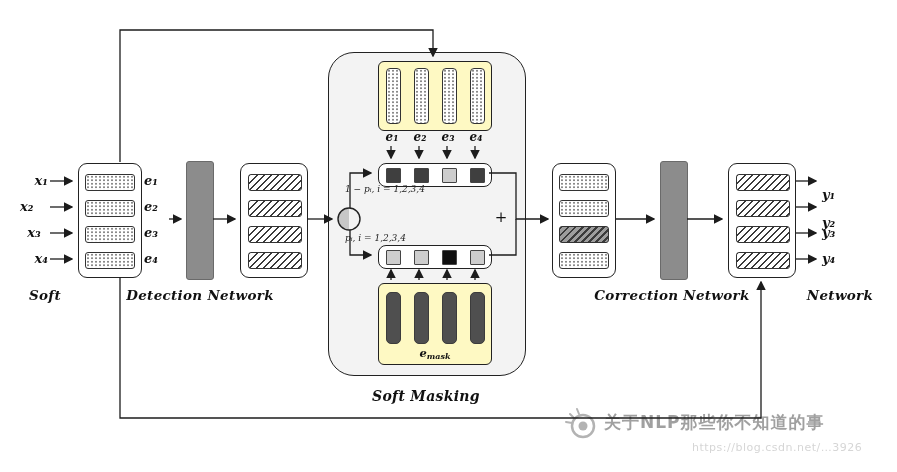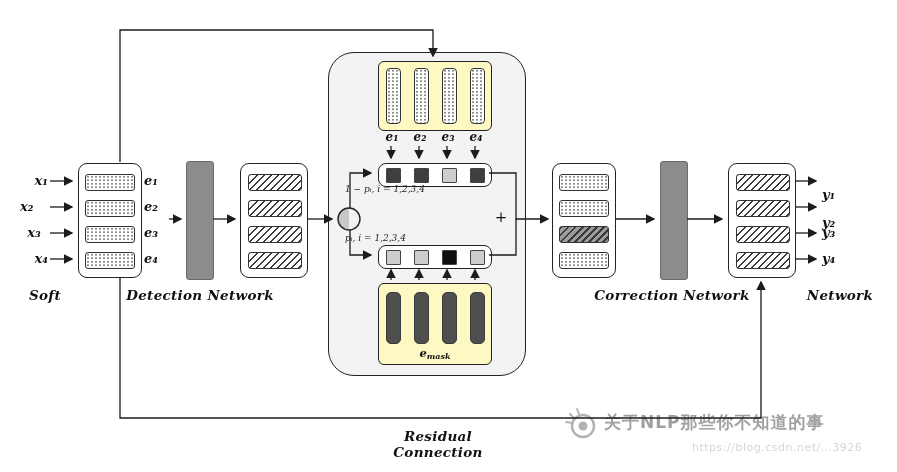--- a/index.html
+++ b/index.html
@@ -142,23 +142,23 @@
     <div class="pbox hatch" style="left:7px;top:88px;width:52px"></div>
   </div>
 
   <div class="iolbl" style="left:822px;top:187px;width:30px">y₁</div>
   <div class="iolbl" style="left:822px;top:215px;width:30px">y₂</div>
   <div class="iolbl" style="left:822px;top:225px;width:30px">y₃</div>
   <div class="iolbl" style="left:822px;top:251px;width:30px">y₄</div>
 
   <div class="cap" style="left:10px;top:287px;width:70px">Soft</div>
   <div class="cap" style="left:120px;top:287px;width:160px">Detection Network</div>
+  <div class="cap" style="left:328px;top:388px;width:196px;font-size:14px">Soft Masking</div>
   <div class="cap" style="left:592px;top:287px;width:160px">Correction Network</div>
   <div class="cap" style="left:790px;top:287px;width:100px">Network</div>
-  <div class="cap" style="left:358px;top:428px;width:160px">Residual Connection</div>
 
   <svg class="wm-logo" style="left:562px;top:404px" width="40" height="40" viewBox="0 0 40 40">
     <circle cx="21" cy="22" r="11" fill="none" stroke="#b3b3b3" stroke-width="2.5"></circle>
     <circle cx="21" cy="22" r="4.5" fill="#b3b3b3"></circle>
     <path d="M8 10 L12 14 M15 5 L17 10 M4 18 L10 19" stroke="#b3b3b3" stroke-width="2" fill="none" stroke-linecap="round"></path>
   </svg>
   <div class="wm-title" style="left:604px;top:411px">关于NLP那些你不知道的事</div>
   <div class="wm-url" style="left:692px;top:441px">https://blog.csdn.net/…3926</div>
 
   <svg class="overlay" width="897" height="472" viewBox="0 0 897 472">

